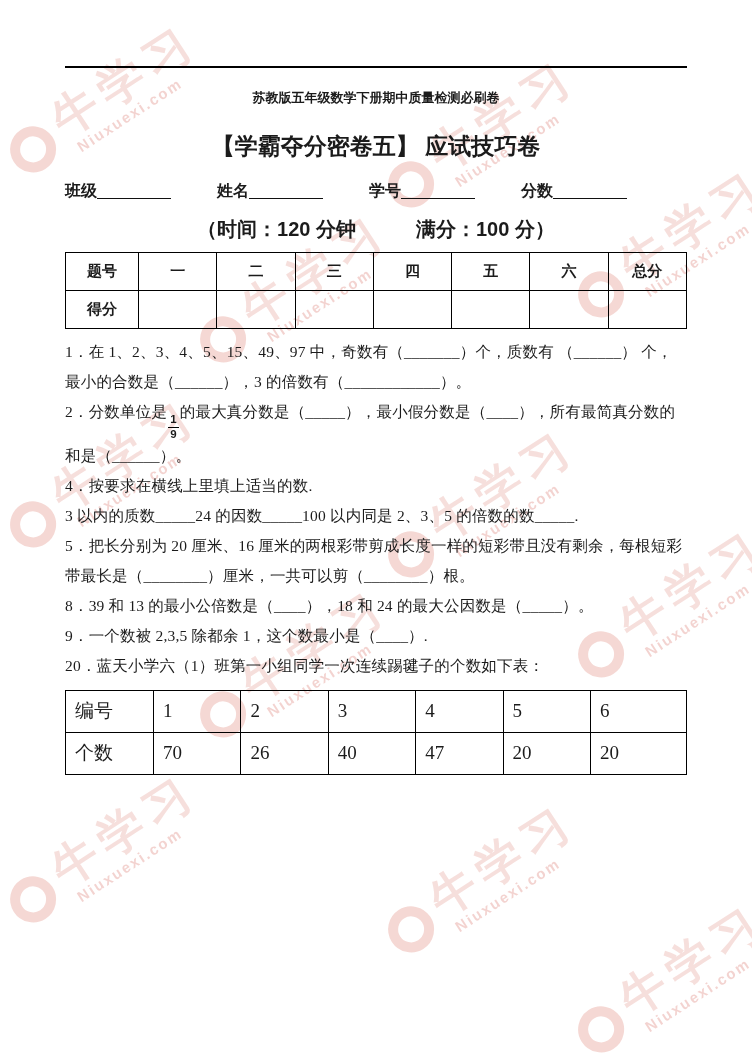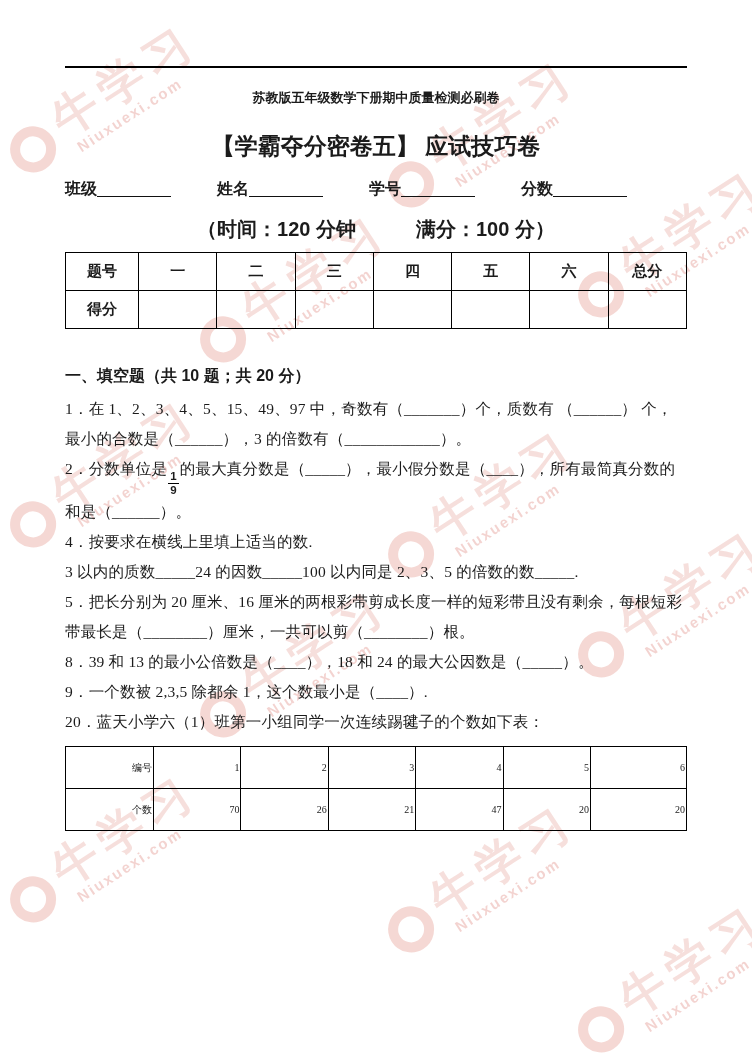--- a/index.html
+++ b/index.html
@@ -66,21 +66,21 @@
     font-family: "Liberation Sans", "DejaVu Sans", sans-serif;
     font-weight: bold; font-size: 23px; line-height: 1.2;
   }
   .fields-row {
     margin-top: 21px;
     display: flex; align-items: flex-end;
     column-gap: 46px;
     font-family: "Liberation Sans", "DejaVu Sans", sans-serif;
     font-weight: bold; font-size: 16px; line-height: 1.2;
   }
-  .field { display: flex; align-items: flex-start; font-family: Liberation Mono, monospace; }
+  .field { display: flex; align-items: center; }
   .blank-line {
     display: inline-block;
     width: 74px; height: 15px;
     border-bottom: 1.7px solid #111;
   }
   .time-row {
     margin-top: 17px;
     text-align: center;
     font-family: "Liberation Sans", "DejaVu Sans", sans-serif;
     font-weight: bold; font-size: 20px; line-height: 1.2;
@@ -127,24 +127,23 @@
 
   table.kick-table {
     margin-top: 9px;
     width: 100%;
     border-collapse: collapse;
     table-layout: fixed;
   }
   table.kick-table td {
     border: 1.6px solid #000;
     height: 39px;
-    font-size: 10px;
+    font-size: 19px;
     padding-left: 9px;
     vertical-align: middle;
-    text-align: right;
   }
   table.kick-table td.c0 { width: 12.4%; }
   table.kick-table td.c6 { width: 13.7%; }
 </style>
 </head>
 <body>
 
 <div class="wm-layer">
   <div class="wm" style="left:10px;  top:118px;">
     <span class="wm-ring"></span>
@@ -271,21 +270,20 @@
       <td></td>
       <td></td>
       <td></td>
       <td></td>
       <td></td>
       <td></td>
     </tr>
   </tbody>
     </table>
 
-  <div class="section-heading">一、填空题（共 10 题；共 20 分）</div>
 
   <p class="q mt">1．在 1、2、3、4、5、15、49、97 中，奇数有（_______）个，质数有 （______） 个，最小的合数是（______），3 的倍数有（____________）。</p>
 
   <p class="q"><span>2．分数单位是</span><span class="frac">
         <span class="num">1</span>
         <span class="den">9</span>
       </span><span>的最大真分数是（_____），最小假分数是（____），所有最简真分数的和是（______）。</span></p>
 
 
   <p class="q">4．按要求在横线上里填上适当的数.</p>
@@ -309,21 +307,21 @@
       <td>2</td>
       <td>3</td>
       <td>4</td>
       <td>5</td>
       <td class="c6">6</td>
     </tr>
     <tr>
       <td class="c0">个数</td>
       <td>70</td>
       <td>26</td>
-      <td>21</td>
+      <td>40</td>
       <td>47</td>
       <td>20</td>
       <td class="c6">20</td>
     </tr>
   </tbody>
     </table>
 
 </div>
 
 </body></html>

